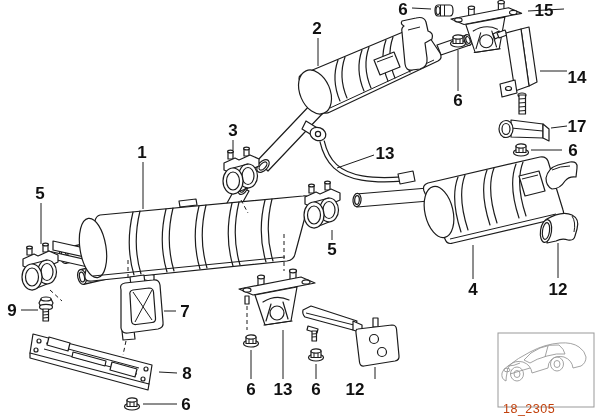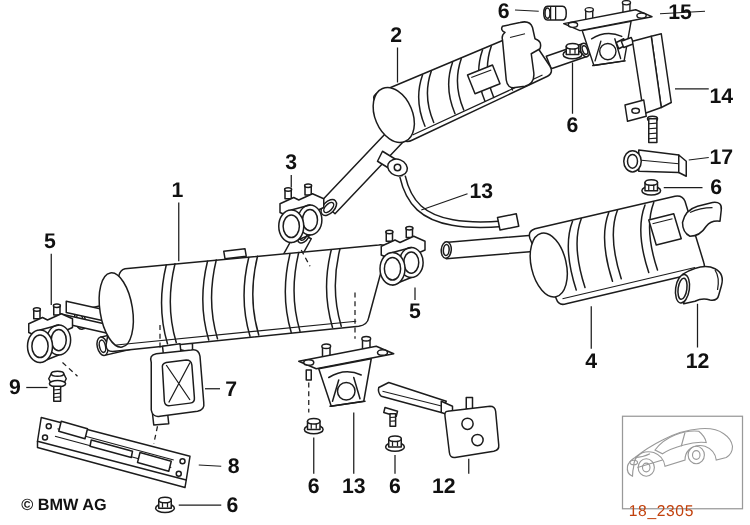--- a/index.html
+++ b/index.html
@@ -329,15 +329,14 @@
   <div class="callout" style="left:187px;top:373px">8</div>
   <div class="callout" style="left:12px;top:310px">9</div>
   <div class="callout" style="left:385px;top:153px">13</div>
   <div class="callout" style="left:283px;top:389px">13</div>
   <div class="callout" style="left:355px;top:389px">12</div>
   <div class="callout" style="left:577px;top:126px">17</div>
   <div class="callout" style="left:577px;top:77px">14</div>
   <div class="callout" style="left:544px;top:10px">15</div>
   <div class="callout" style="left:558px;top:289px">12</div>
 
-  <div class="copyright">© BMW AG</div>
   <div class="inset-code">18_2305</div>
 </div>
 
 </body></html>

